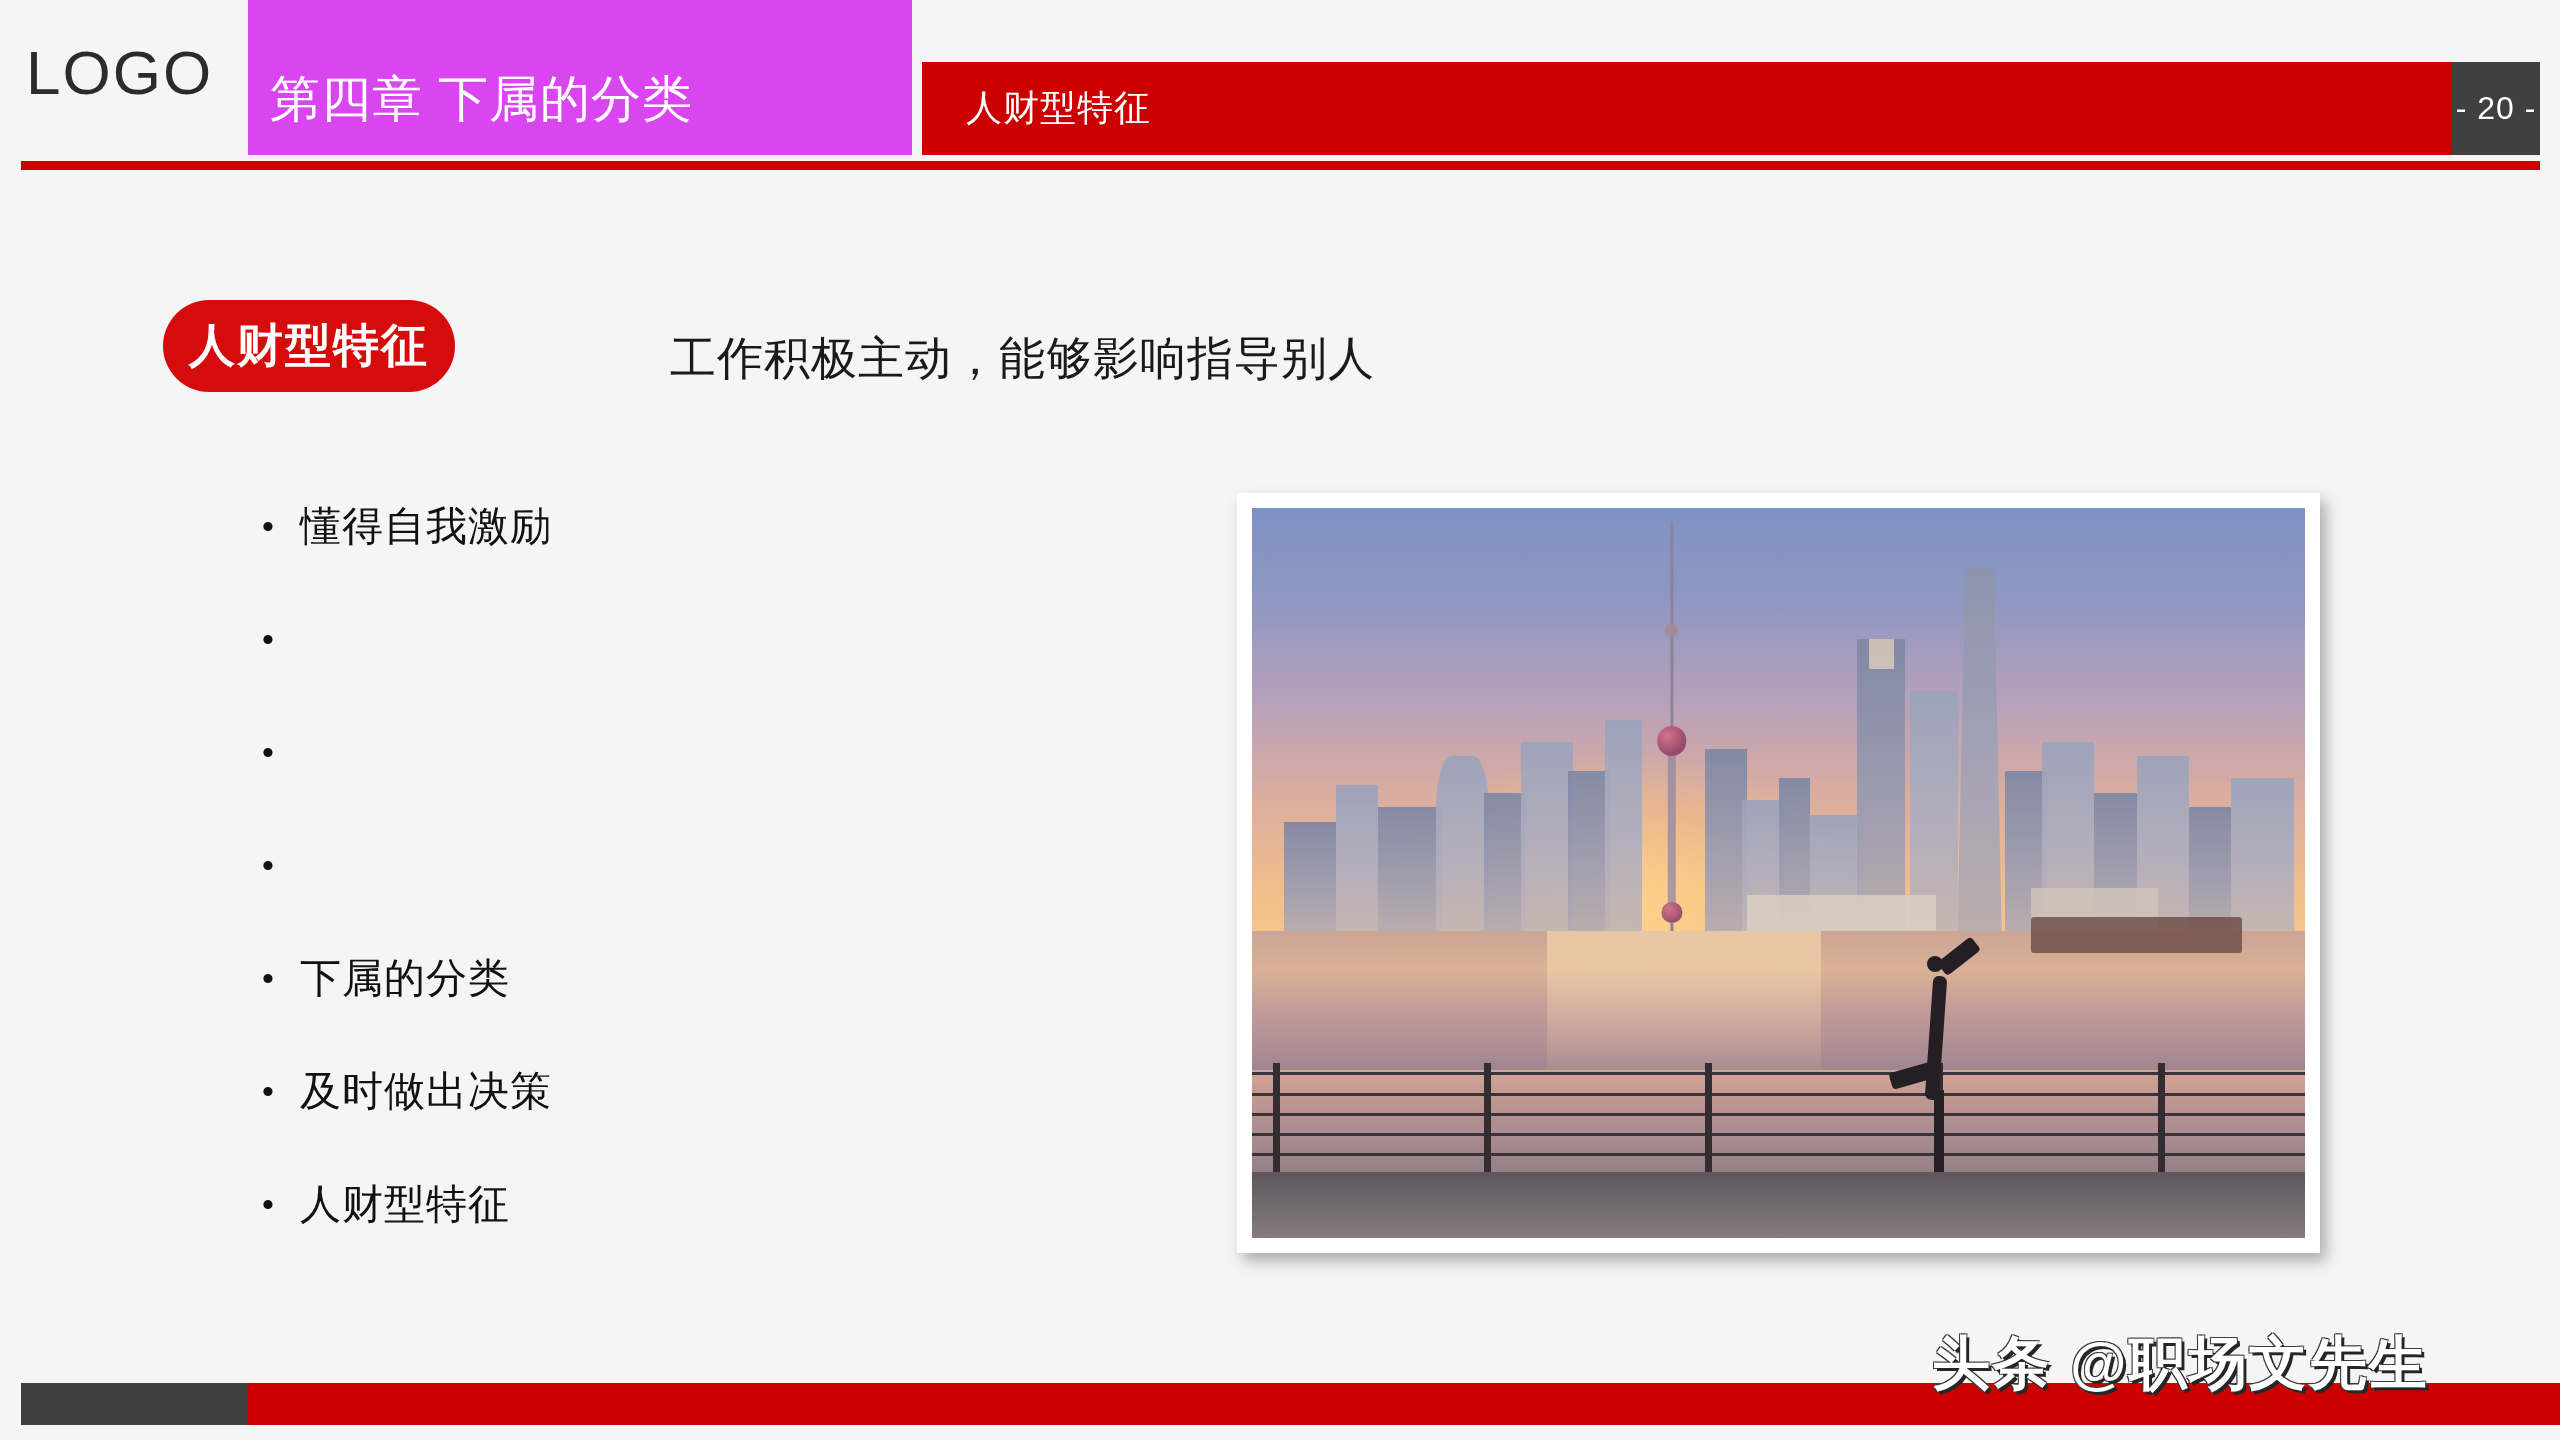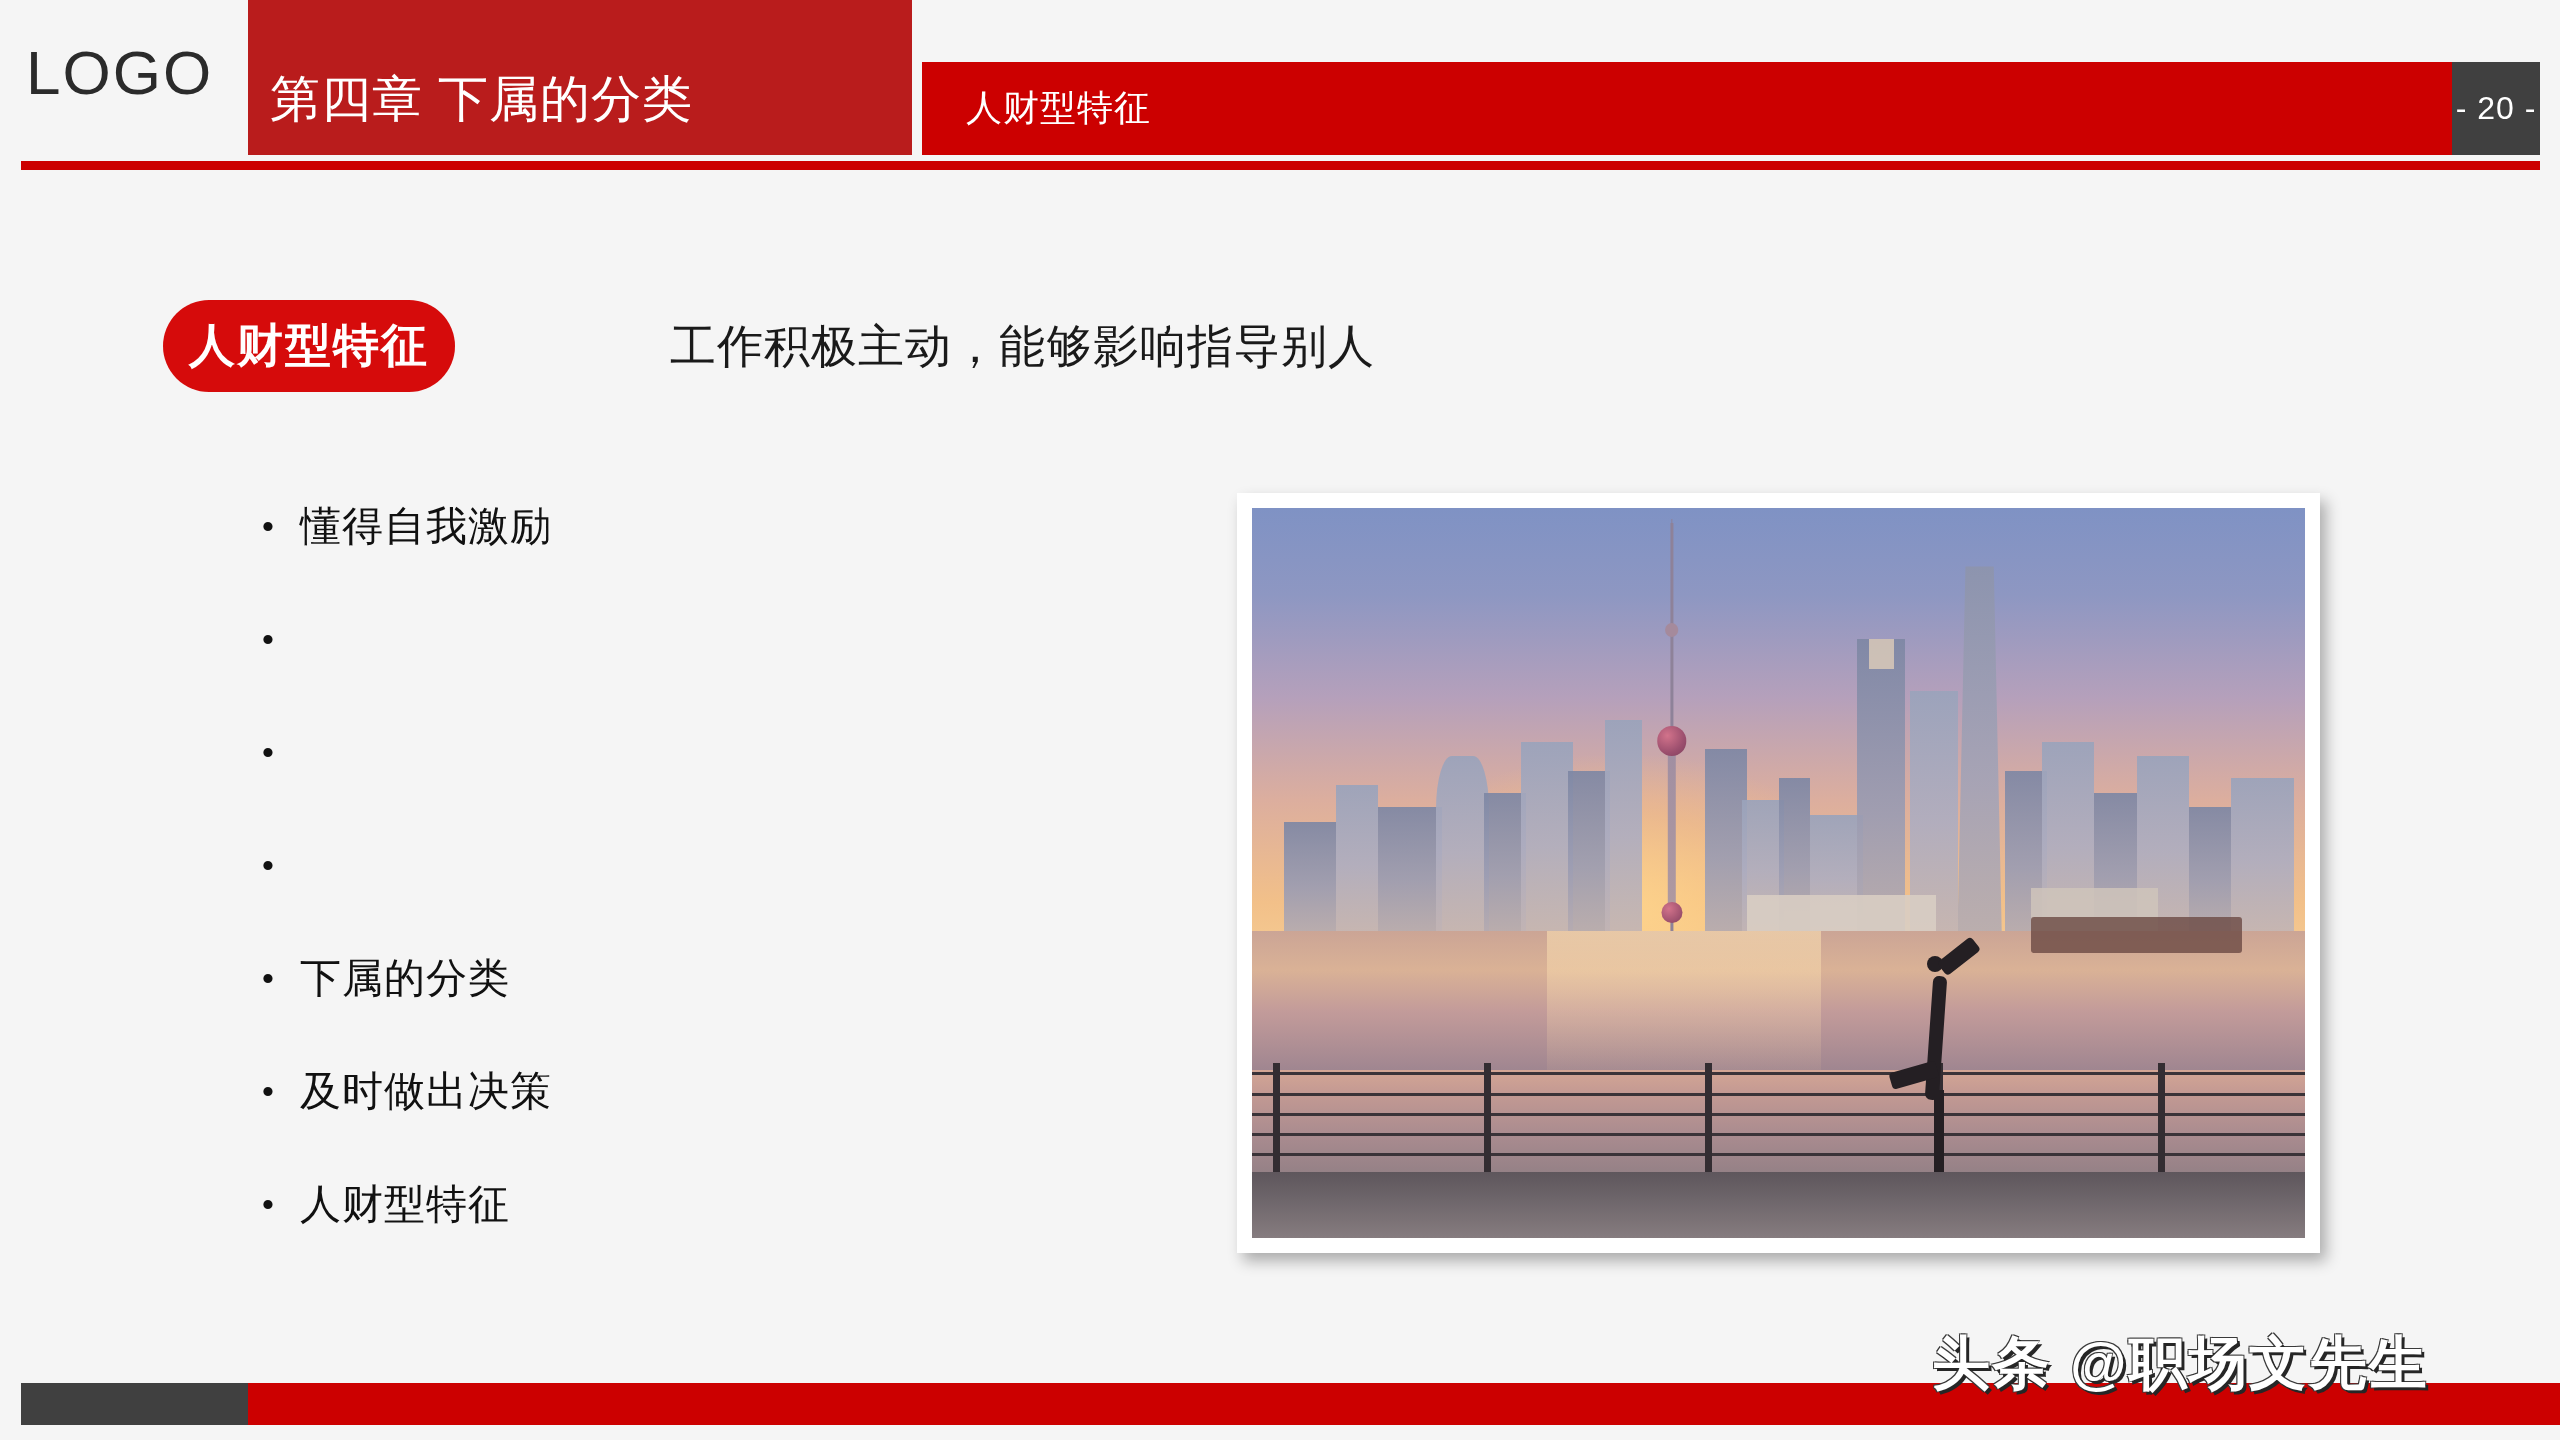--- a/index.html
+++ b/index.html
@@ -17,21 +17,21 @@
   #logo {
     position:absolute; left:26px; top:42px;
     font-size:62px; letter-spacing:2px; font-weight:400;
     color:#2b2b2b; line-height:1;
     font-family:"Liberation Sans","DejaVu Sans",sans-serif;
   }
 
   #chapter-block {
     position:absolute; left:248px; top:0px;
     width:664px; height:155px;
-    background:#b91c1c;
+    background:#d946ef;
     display:flex; align-items:flex-end;
   }
   #chapter-label {
     color:#ffffff; font-size:50px; font-weight:400;
     padding:0 0 22px 22px; white-space:nowrap; letter-spacing:1px;
   }
 
   #section-bar {
     position:absolute; left:922px; top:62px;
     width:1530px; height:93px;
@@ -65,21 +65,21 @@
     width:292px; height:92px;
     background:#d60b0b;
     border-radius:46px;
     display:flex; align-items:center; justify-content:center;
   }
   #title-pill-label {
     color:#ffffff; font-size:46px; font-weight:bold; letter-spacing:2px; white-space:nowrap;
   }
 
   #title-subtitle {
-    position:absolute; left:670px; top:16px;
+    position:absolute; left:670px; top:28px;
     font-size:46px; color:#1a1a1a; font-weight:400;
     white-space:nowrap; letter-spacing:1px;
   }
 
   
   #bullet-list {
     position:absolute; left:262px; top:500px;
     width:900px;
   }
   .bullet-item {

